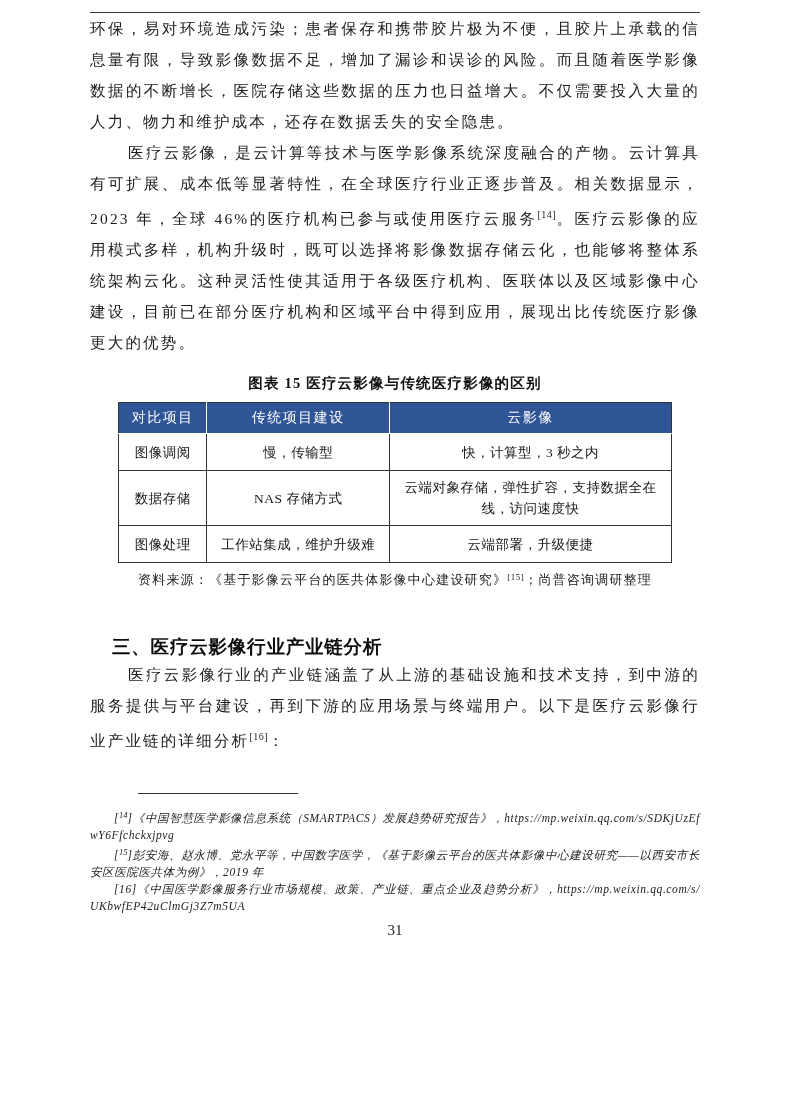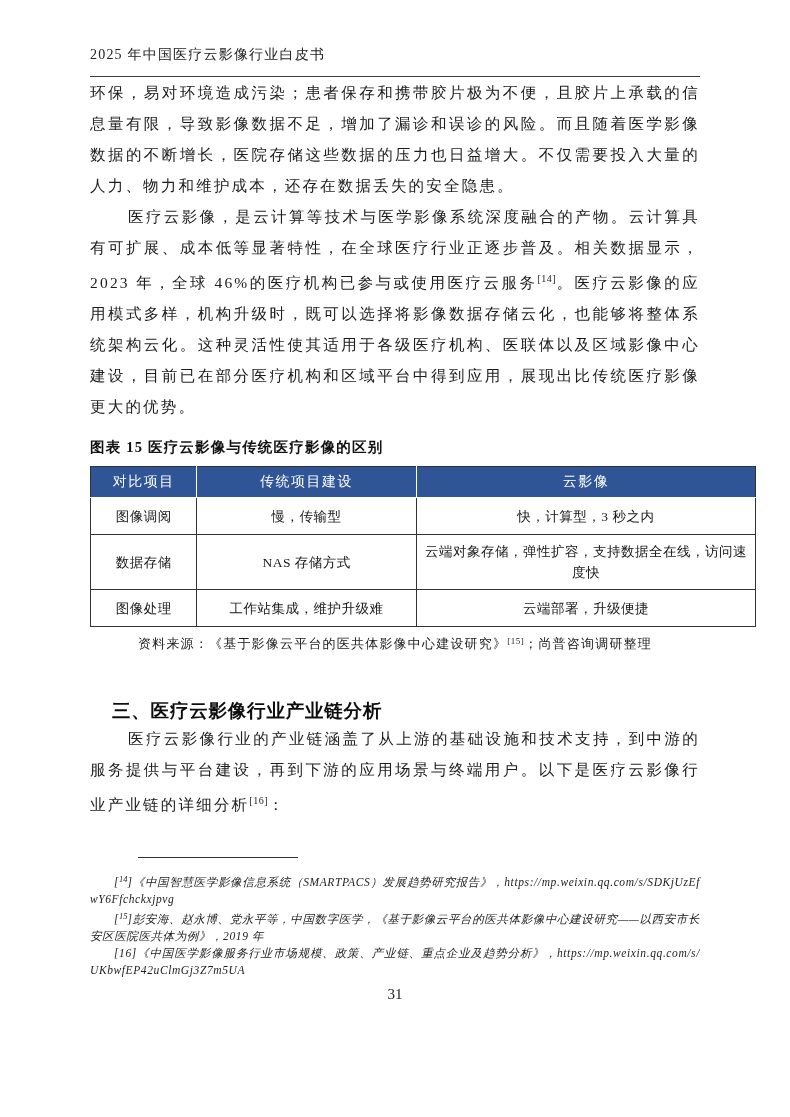--- a/index.html
+++ b/index.html
@@ -11,22 +11,22 @@
     color:#1f1f1f;
     overflow:hidden;
   }
   .content{padding:0 90px;}
   .doc-header{padding-top:46px;font-size:14px;letter-spacing:1.2px;color:#222;}
   .header-rule{margin-top:12px;border-bottom:1px solid #3c3c3c;height:0;}
   p.body{font-size:15.5px;letter-spacing:2.2px;line-height:31px;text-align:justify;margin:0;color:#1c1c1c;}
   .mt-first{margin-top:24px;}
   .indent{text-indent:38px;}
   sup.ref{font-size:10px;vertical-align:6px;letter-spacing:0.5px;margin-top:36px;}
-  .caption{margin-top:16px;font-weight:bold;font-size:14.5px;letter-spacing:1.2px;color:#111;}
-  table.cmp{width:666px;margin:9px auto 0 auto;border-collapse:collapse;table-layout:fixed;}
+  .caption{margin-top:16px;text-align:center;font-weight:bold;font-size:14.5px;letter-spacing:1.2px;color:#111;}
+  table.cmp{width:554px;margin:9px auto 0 auto;border-collapse:collapse;table-layout:fixed;}
   table.cmp col.c1{width:16%;}
   table.cmp col.c2{width:33%;}
   table.cmp col.c3{width:51%;}
   table.cmp th{
     background:#2F5597;color:#ffffff;font-weight:normal;
     font-size:14px;letter-spacing:1.5px;
     padding:6px 4px;height:17px;
     border:1px solid #ffffff;border-top:1px solid #333;
   }
   table.cmp th:first-child{border-left-color:#333;}
@@ -45,21 +45,20 @@
   .footnotes p{margin:0;text-indent:24px;text-align:justify;word-break:break-all;}
   .footnotes sup.ref{font-size:8.5px;vertical-align:4px;font-style:italic;letter-spacing:0;}
   .page-number{margin-top:7px;text-align:center;font-size:15px;letter-spacing:0;color:#222;}
 </style>
 </head>
 <body>
 
 <div class="page">
   <div class="content">
 
-    <div class="doc-header">2025 年中国医疗云影像行业白皮书</div>
     <div class="header-rule"></div>
 
     <p class="body mt-first">环保，易对环境造成污染；患者保存和携带胶片极为不便，且胶片上承载的信息量有限，导致影像数据不足，增加了漏诊和误诊的风险。而且随着医学影像数据的不断增长，医院存储这些数据的压力也日益增大。不仅需要投入大量的人力、物力和维护成本，还存在数据丢失的安全隐患。</p>
 
     <p class="body indent"><span>医疗云影像，是云计算等技术与医学影像系统深度融合的产物。云计算具有可扩展、成本低等显著特性，在全球医疗行业正逐步普及。相关数据显示，2023 年，全球 46%的医疗机构已参与或使用医疗云服务</span><sup class="ref">[14]</sup><span>。医疗云影像的应用模式多样，机构升级时，既可以选择将影像数据存储云化，也能够将整体系统架构云化。这种灵活性使其适用于各级医疗机构、医联体以及区域影像中心建设，目前已在部分医疗机构和区域平台中得到应用，展现出比传统医疗影像更大的优势。</span></p>
 
     <div class="caption">图表 15 医疗云影像与传统医疗影像的区别</div>
 
     <table class="cmp">
       <colgroup>

